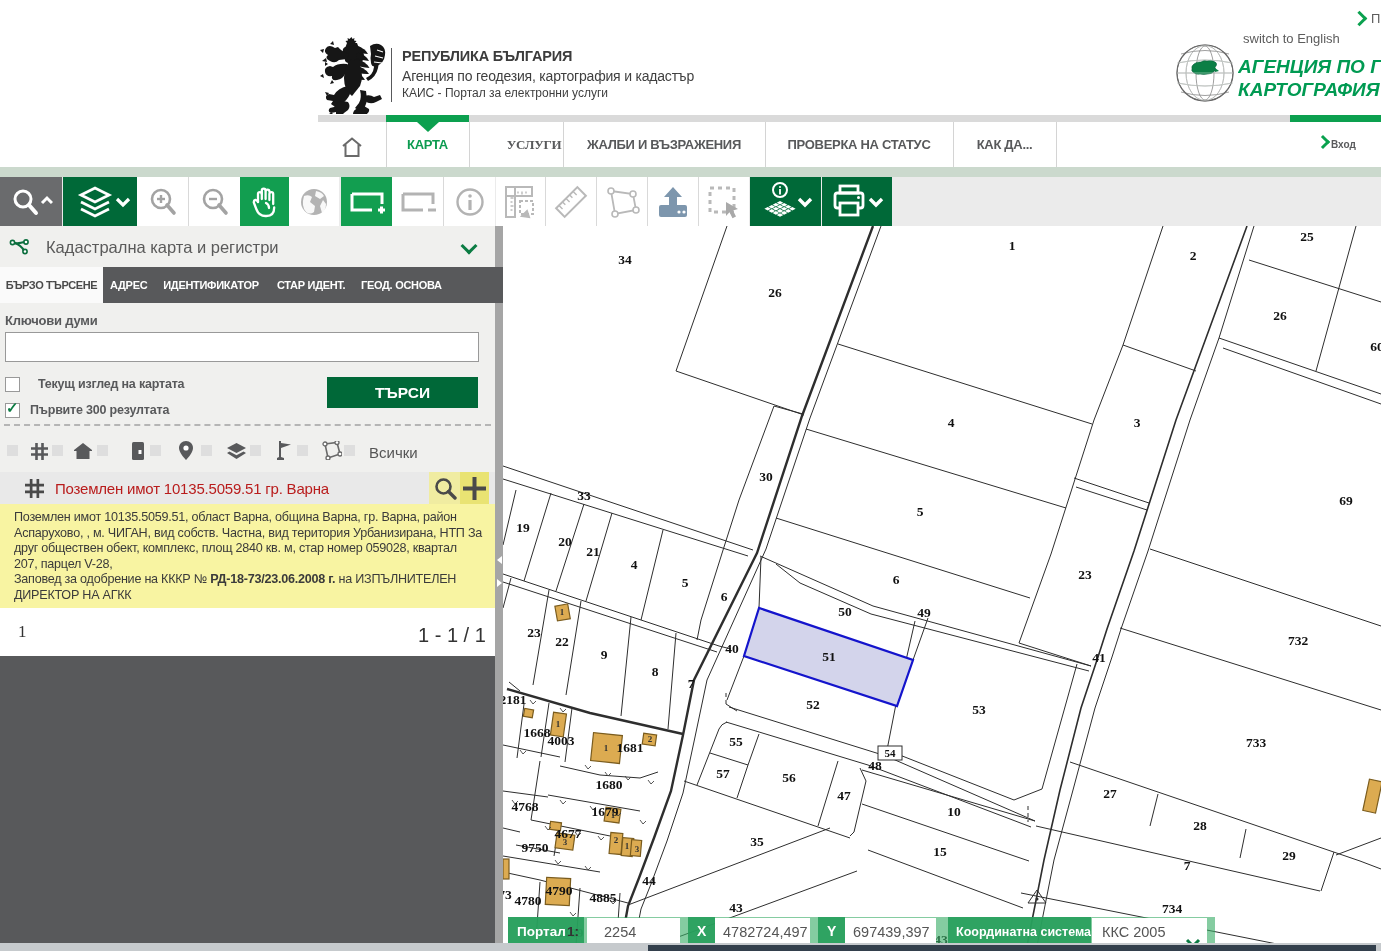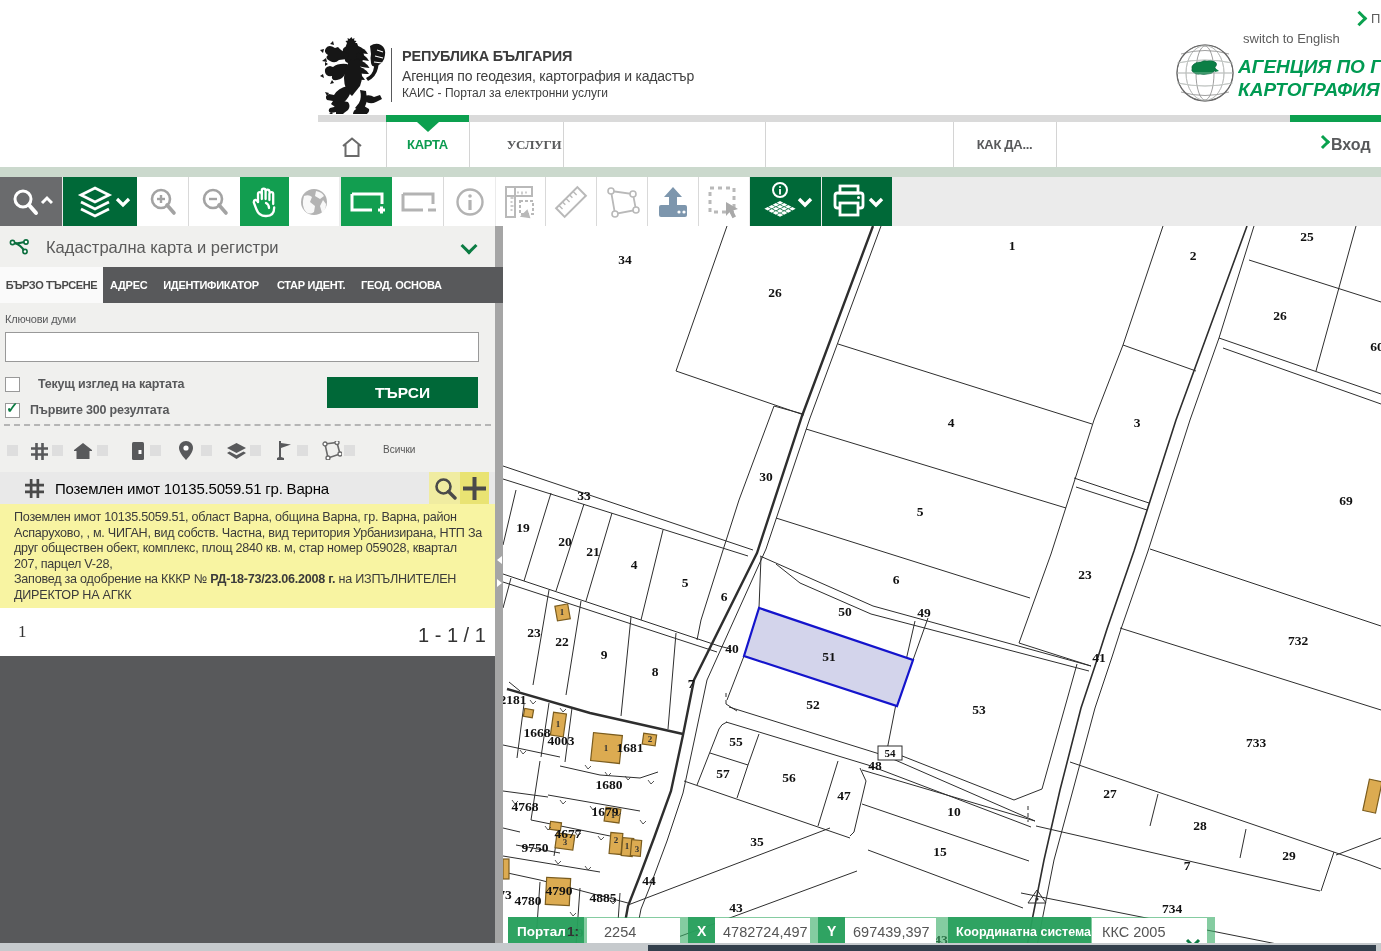--- a/index.html
+++ b/index.html
@@ -80,23 +80,25 @@
 <div class="vsep" style="left:469px;"></div>
 <div class="vsep" style="left:563px;"></div>
 <div class="vsep" style="left:765px;"></div>
 <div class="vsep" style="left:953px;"></div>
 <div class="vsep" style="left:1056px;"></div>
 <svg class="abs" style="left:340px;top:135px;" width="24" height="24" viewBox="0 0 24 24">
       <path d="M3,11 L12,3.5 L21,11 M5.5,9.5 L5.5,21 L18.5,21 L18.5,9.5" fill="none" stroke="#6a6a6a" stroke-width="2"></path>
     </svg>
 <div class="navitem" style="left:386px;width:83px;color:#0c9b50;">КАРТА</div>
 <div class="navitem" style="left:487px;width:94px;font-family:Liberation Serif, serif;">УСЛУГИ</div>
+<div class="navitem" style="left:563px;width:202px;">ЖАЛБИ И ВЪЗРАЖЕНИЯ</div>
+<div class="navitem" style="left:765px;width:188px;">ПРОВЕРКА НА СТАТУС</div>
 <div class="navitem" style="left:953px;width:103px;">КАК ДА...</div>
 <div class="abs" style="left:1318px;top:137px;width:7px;height:7px;border-top:3px solid #0aa14e;border-right:3px solid #0aa14e;transform:rotate(45deg);"></div>
-<div class="abs" style="left:1331px;top:122px;height:45px;line-height:45px;font-weight:bold;font-size:16px;color:#58595b;">Вход</div>
+<div class="abs" style="left:1331px;top:122px;height:45px;line-height:45px;font-weight:bold;font-size:10px;color:#58595b;">Вход</div>
 
 <div class="abs" style="left:0;top:167px;width:1381px;height:10px;background:#cbd9cd;"></div>
 
 <div class="abs" style="left:0;top:177px;width:1381px;height:49px;background:#ebebeb;"></div>
 
 <div class="tbtn" style="left:0;width:62px;background:#6a6b6d;">
   <svg width="44" height="28" viewBox="0 0 44 28">
         <circle cx="14" cy="11" r="8" fill="none" stroke="#fff" stroke-width="3"></circle>
         <line x1="20" y1="17" x2="27" y2="25" stroke="#fff" stroke-width="4" stroke-linecap="round"></line>
         <path d="M33,15 l5,-5 5,5" fill="none" stroke="#fff" stroke-width="3"></path>
@@ -269,21 +271,21 @@
 <div class="abs" style="left:46px;top:238px;font-size:16.5px;color:#5a5a5a;">Кадастрална карта и регистри</div>
 <div class="abs" style="left:463px;top:240px;width:9px;height:9px;border-right:3px solid #0b7c43;border-bottom:3px solid #0b7c43;transform:rotate(45deg);"></div>
 
 <div class="abs" style="left:0;top:267px;width:495px;height:36px;background:#58595b;"></div>
 <div class="abs" style="left:0;top:267px;width:103px;height:36px;background:#fafafa;text-align:center;line-height:36px;font-weight:bold;font-size:11px;letter-spacing:-0.4px;color:#4a4a4a;white-space:nowrap;">БЪРЗО ТЪРСЕНЕ</div>
 <div class="tab" style="left:110px;width:36px;">АДРЕС</div>
 <div class="tab" style="left:163px;width:96px;">ИДЕНТИФИКАТОР</div>
 <div class="tab" style="left:277px;width:67px;">СТАР ИДЕНТ.</div>
 <div class="tab" style="left:361px;width:80px;">ГЕОД. ОСНОВА</div>
 
-<div class="abs" style="left:5px;top:313px;font-size:11px;letter-spacing:-0.2px;font-weight:normal;color:#58595b;">Ключови думи</div>
+<div class="abs" style="left:5px;top:313px;font-size:13px;letter-spacing:-0.2px;font-weight:bold;color:#58595b;">Ключови думи</div>
 <div class="abs" style="left:5px;top:332px;width:472px;height:28px;background:#fff;border:1px solid #999;"></div>
 <div class="abs" style="left:5px;top:377px;width:13px;height:13px;background:#fff;border:1px solid #999;"></div>
 <div class="abs" style="left:30px;top:377px;font-size:12.5px;letter-spacing:-0.2px;font-weight:bold;color:#58595b;margin-left:8px;">Текущ изглед на картата</div>
 <div class="abs" style="left:5px;top:403px;width:13px;height:13px;background:#fff;border:1px solid #999;"></div>
 <div class="abs" style="left:6px;top:399px;font-size:15px;font-weight:bold;color:#0c7c43;">✓</div>
 <div class="abs" style="left:30px;top:403px;font-size:12.5px;letter-spacing:-0.2px;font-weight:bold;color:#58595b;">Първите 300 резултата</div>
 <div class="abs" style="left:327px;top:377px;width:151px;height:31px;background:#006838;color:#fff;font-weight:bold;font-size:15.5px;text-align:center;line-height:31px;">ТЪРСИ</div>
 <div class="abs" style="left:4px;top:424px;width:487px;border-top:2px dashed #b5b5b5;"></div>
 
 <div class="sq" style="left:7px;"></div>
@@ -319,31 +321,31 @@
     </svg>
 <svg class="abs" style="left:321px;top:441px;" width="21" height="19" viewBox="0 0 21 19">
       <path d="M4,3 L16,1.5 L19,13 L7,17 Z" fill="none" stroke="#6a6a6a" stroke-width="1.6"></path>
       <g fill="#fff" stroke="#6a6a6a" stroke-width="1.3">
         <circle cx="4" cy="3" r="2"></circle>
         <circle cx="16" cy="1.5" r="2"></circle>
         <circle cx="19" cy="13" r="2"></circle>
         <circle cx="7" cy="17" r="2"></circle>
       </g>
     </svg>
-<div class="abs" style="left:369px;top:444px;font-size:10px;color:#555;margin-left:14px;">Всички</div>
+<div class="abs" style="left:369px;top:444px;font-size:15px;color:#555;">Всички</div>
 
 <div class="abs" style="left:0;top:472px;width:495px;height:32px;background:#e9e9e9;"></div>
 <div class="abs" style="left:429px;top:472px;width:31px;height:32px;background:#f0eca1;"></div>
 <div class="abs" style="left:460px;top:472px;width:29px;height:32px;background:#e9e373;"></div>
 <svg class="abs" style="left:25px;top:479px;" width="19" height="19" viewBox="0 0 17 17">
       <g stroke="#4a4a4a" stroke-width="2.4">
         <path d="M5.5,0 V17 M11.5,0 V17 M0,5.5 H17 M0,11.5 H17"></path>
       </g>
     </svg>
-<div class="abs" style="left:55px;top:480px;font-size:15px;letter-spacing:-0.2px;color:#000000;">Поземлен имот 10135.5059.51 гр. Варна</div>
+<div class="abs" style="left:55px;top:480px;font-size:15px;letter-spacing:-0.2px;color:#b91c1c;">Поземлен имот 10135.5059.51 гр. Варна</div>
 <svg class="abs" style="left:434px;top:477px;" width="23" height="23" viewBox="0 0 23 23">
       <circle cx="9.5" cy="9.5" r="7" fill="none" stroke="#4a4a4a" stroke-width="2.6"></circle>
       <line x1="14.5" y1="14.5" x2="21" y2="21" stroke="#4a4a4a" stroke-width="3.4" stroke-linecap="round"></line>
     </svg>
 <svg class="abs" style="left:463px;top:477px;" width="23" height="23" viewBox="0 0 23 23">
       <path d="M9.5,0 h4 v9.5 h9.5 v4 h-9.5 v9.5 h-4 v-9.5 h-9.5 v-4 h9.5 z" fill="#4a4a4a"></path>
     </svg>
 
 <div class="abs" style="left:0;top:504px;width:495px;height:104px;background:#f8f4a2;"></div>
 <div class="abs" style="left:14px;top:510px;width:478px;font-size:12.6px;letter-spacing:-0.25px;line-height:15.6px;color:#3b3b3b;white-space:nowrap;">Поземлен имот 10135.5059.51, област Варна, община Варна, гр. Варна, район<br>Аспарухово, , м. ЧИГАН, вид собств. Частна, вид територия Урбанизирана, НТП За<br>друг обществен обект, комплекс, площ 2840 кв. м, стар номер 059028, квартал<br>207, парцел V-28,<br>Заповед за одобрение на КККР № <b>РД-18-73/23.06.2008 г.</b> на ИЗПЪЛНИТЕЛЕН<br>ДИРЕКТОР НА АГКК</div>

